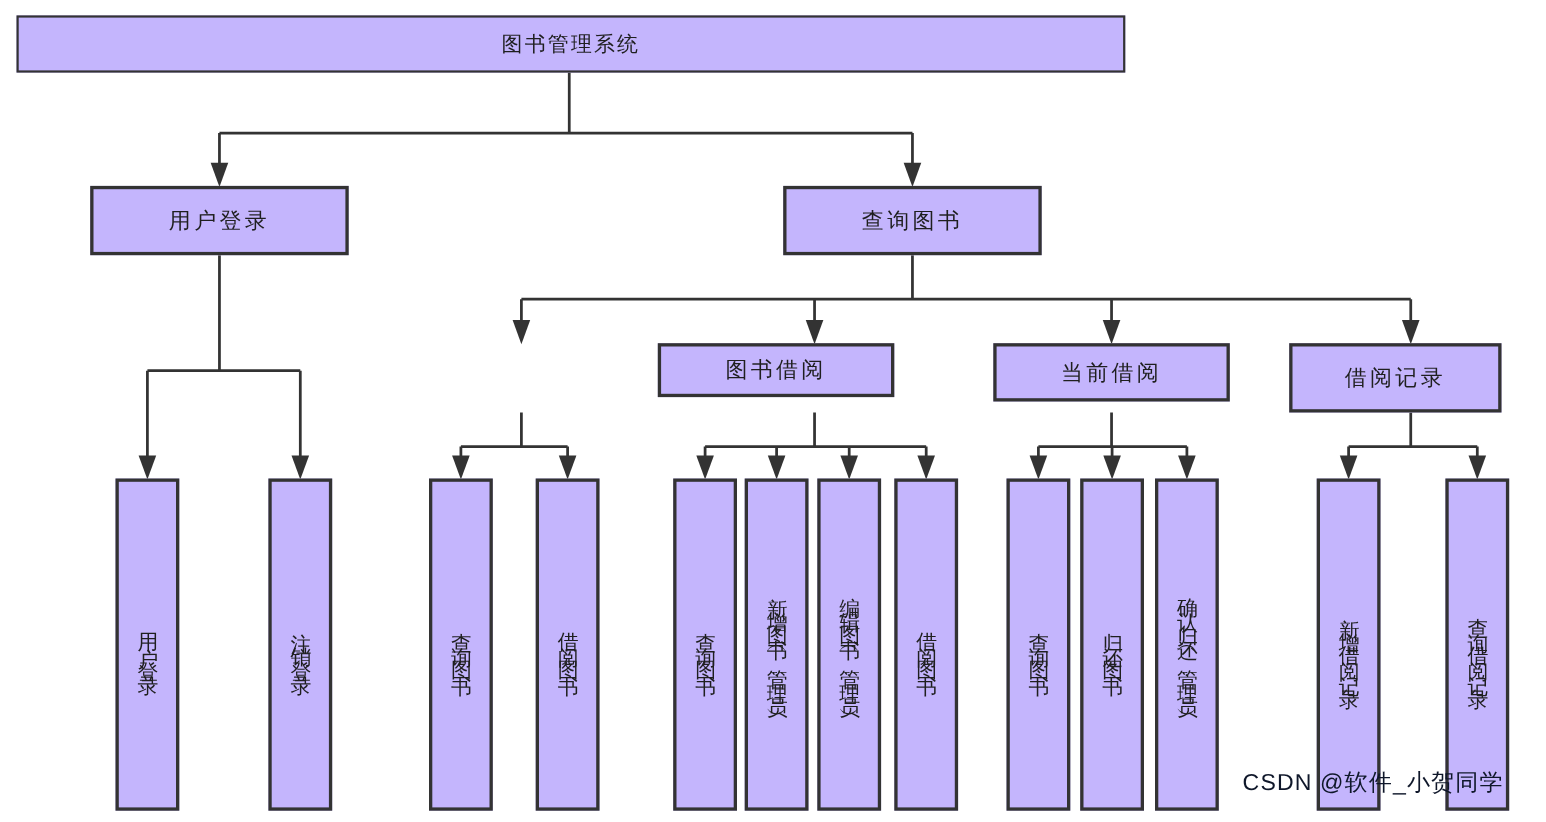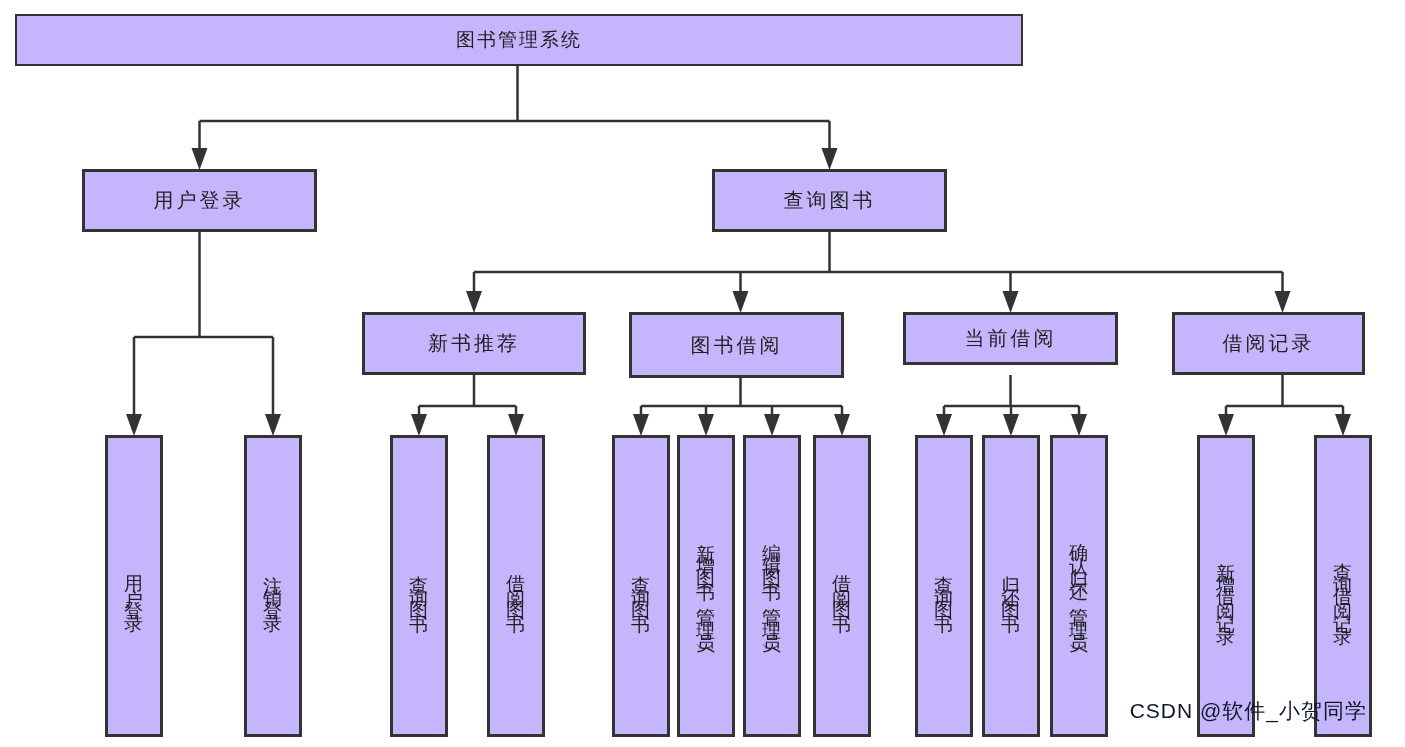--- a/index.html
+++ b/index.html
@@ -90,22 +90,21 @@
       <polygon points="1218,414 1234,414 1226,436"></polygon>
       <polygon points="1335,414 1351,414 1343,436"></polygon>
     </g>
   </svg>
 
   <div class="node root" style="left:15px;top:14px;width:1008px;height:52px">图书管理系统</div>
 
   <div class="node branch" style="left:82px;top:169px;width:235px;height:63px">用户登录</div>
   <div class="node branch" style="left:712px;top:169px;width:235px;height:63px">查询图书</div>
 
-  <div class="node branch" style="left:362px;top:312px;width:224px;height:63px">新书推荐</div>
-  <div class="node branch" style="left:629px;top:312px;width:215px;height:66px">图书借阅</div>
+  <div class="node branch" style="left:598px;top:312px;width:215px;height:49px">图书借阅</div>
   <div class="node branch" style="left:903px;top:312px;width:215px;height:53px">当前借阅</div>
   <div class="node branch" style="left:1172px;top:312px;width:193px;height:63px">借阅记录</div>
 
   <div class="node leaf" style="left:105px;top:435px;width:58px;height:302px">用户登录</div>
   <div class="node leaf" style="left:244px;top:435px;width:58px;height:302px">注销登录</div>
 
   <div class="node leaf" style="left:390px;top:435px;width:58px;height:302px">查询图书</div>
   <div class="node leaf" style="left:487px;top:435px;width:58px;height:302px">借阅图书</div>
 
   <div class="node leaf" style="left:612px;top:435px;width:58px;height:302px">查询图书</div>

